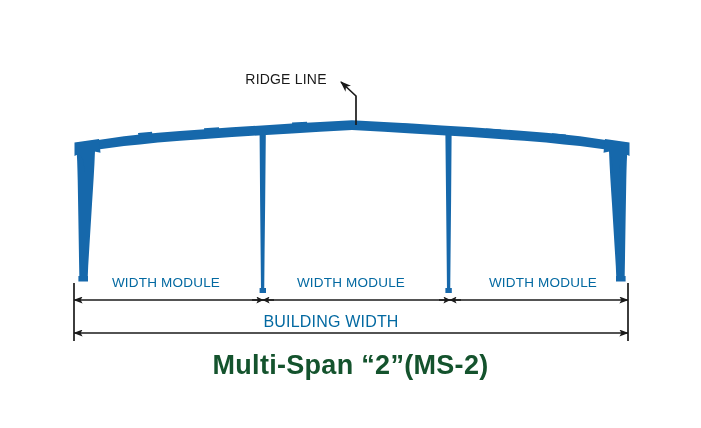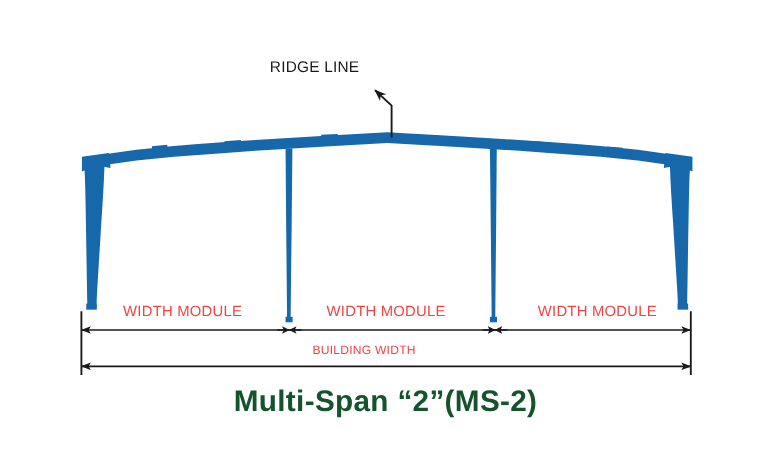--- a/index.html
+++ b/index.html
@@ -23,21 +23,21 @@
     left: 0;
     top: 0;
     width: 701px;
     height: 428px;
   }
   .dim-label {
     position: absolute;
     font-family: "Liberation Sans", sans-serif;
     font-size: 13.5px;
     letter-spacing: 0.2px;
-    color: #ef4444;
+    color: #0369a1;
     white-space: nowrap;
     transform: translateX(-50%);
     text-align: center;
   }
   .callout-label {
     position: absolute;
     font-family: "Liberation Sans", sans-serif;
     font-size: 14px;
     letter-spacing: 0.2px;
     color: #1a1a1a;
@@ -176,25 +176,25 @@
         <line x1="461" y1="300" x2="450" y2="300" stroke="#1a1a1a" stroke-width="1.5" marker-end="url(#tick-end)"></line>
       </g>
     </g>
 
     <g>
       <line x1="74" y1="333" x2="628" y2="333" stroke="#1a1a1a" stroke-width="1.5" marker-start="url(#arrow-start)" marker-end="url(#arrow-end)"></line>
     </g>
 
   </svg>
 
-  <div class="callout-label" style="left:286px; top:52px;">RIDGE LINE</div>
+  <div class="callout-label" style="left:286px; top:71px;">RIDGE LINE</div>
 
   <div class="dim-label" style="left:166px; top:275px;">WIDTH MODULE</div>
 
   <div class="dim-label" style="left:351px; top:275px;">WIDTH MODULE</div>
 
   <div class="dim-label" style="left:543px; top:275px;">WIDTH MODULE</div>
 
-  <div class="dim-label" style="left:331px; top:313px; font-size:11px;">BUILDING WIDTH</div>
+  <div class="dim-label" style="left:331px; top:313px; font-size:16px;">BUILDING WIDTH</div>
 
   <div id="figure-title">Multi-Span “2”(MS-2)</div>
 
 </div>
 
 </body></html>

